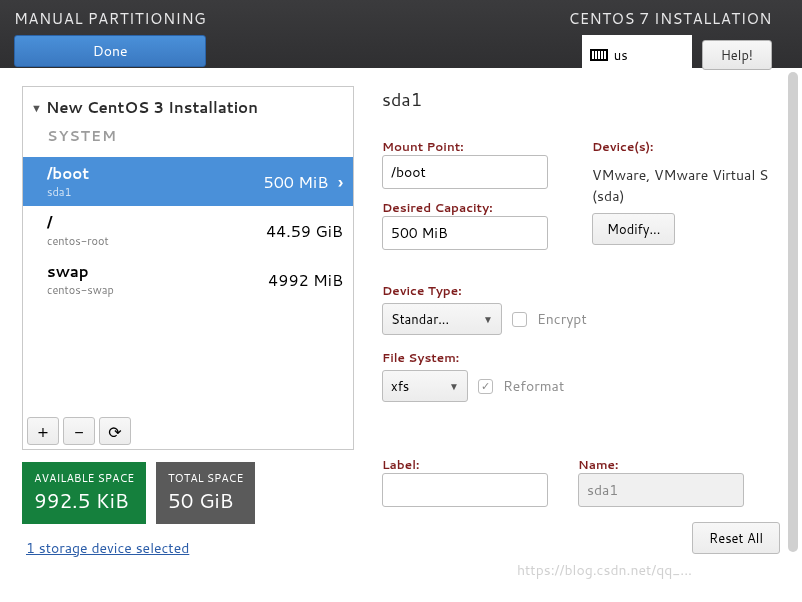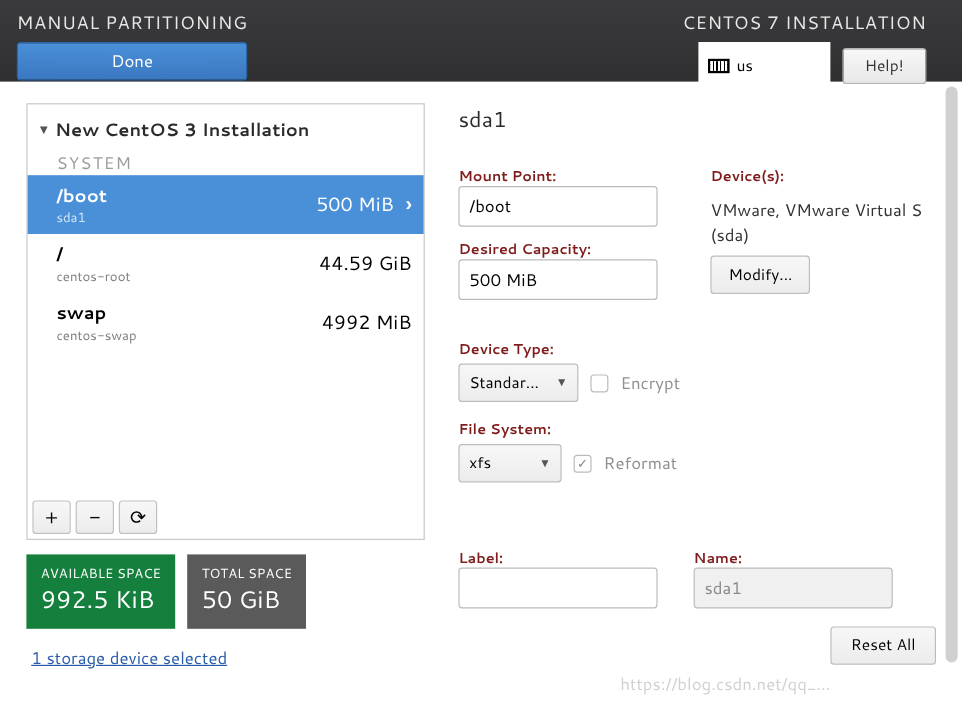--- a/index.html
+++ b/index.html
@@ -17,21 +17,21 @@
   .kb-icon { width: 18px; height: 12px; background: #000; position: relative; }
   .kb-icon::before { content: ""; position: absolute; top: 2px; left: 2px; right: 2px; bottom: 2px; background: repeating-linear-gradient(to right, #fff 0 2px, #000 2px 3px), repeating-linear-gradient(to bottom, #fff 0 2px, #000 2px 3px); }
   .help-btn { background: linear-gradient(#f7f7f7,#e8e8e8); border: 1px solid #b5b5b5; color: #333; padding: 5px 18px; border-radius: 3px; font-size: 13px; cursor: pointer; }
 
   .content { display: flex; padding: 18px 22px 0 22px; gap: 28px; height: 490px; }
 
   .left-panel { width: 332px; display: flex; flex-direction: column; }
   .tree-box { border: 1px solid #c9c9c9; flex: 1; display: flex; flex-direction: column; background: #fff; }
   .tree-header { padding: 10px 8px 6px 8px; font-weight: bold; font-size: 15px; color: #2b2b2b; display: flex; align-items: center; gap: 4px; }
   .tree-header .caret { font-size: 11px; color: #555; }
-  .system-label { padding: 2px 8px 0 24px; color: #9c9c9c; font-weight: normal; font-size: 14px; letter-spacing: 1px; }
+  .system-label { padding: 2px 8px 11px 24px; color: #9c9c9c; font-weight: bold; font-size: 14px; letter-spacing: 1px; }
   .part-row { padding: 6px 10px 6px 24px; display: flex; align-items: center; cursor: pointer; }
   .part-row.selected { background: #4a90d9; color: #fff; }
   .part-main { display: flex; flex-direction: column; }
   .part-name { font-weight: bold; font-size: 15px; }
   .part-dev { font-size: 11px; color: #7d7d7d; }
   .part-row.selected .part-dev { color: #d3e4f5; }
   .part-size { margin-left: auto; font-size: 16px; font-weight: 400; }
   .part-arrow { margin-left: 10px; font-size: 16px; font-weight: bold; }
 
   .toolbar { display: flex; gap: 4px; padding: 4px; }
@@ -46,21 +46,21 @@
 
   .storage-link { margin-top: 14px; color: #2a5ca8; font-size: 14px; text-decoration: underline; cursor: pointer; padding-left: 4px; }
 
   .right-panel { flex: 1; display: flex; flex-direction: column; position: relative; }
   .dev-title { font-size: 18px; color: #2b2b2b; font-weight: 400; margin-bottom: 20px; }
   .field-label { font-weight: bold; font-size: 12px; color: #7f1d1d; margin-top: 6px; }
   .text-input { border: 1px solid #bcbcbc; border-radius: 3px; padding: 6px 8px; font-size: 14px; width: 166px; background: #fff; }
   .text-input.disabled { background: #f0f0f0; color: #888; }
   .device-text { font-size: 14px; color: #333; line-height: 1.5; }
   .modify-btn { border: 1px solid #bcbcbc; background: linear-gradient(#f7f7f7,#ececec); border-radius: 3px; padding: 6px 14px; font-size: 13px; cursor: pointer; margin-top: 6px; width: fit-content; }
-  .select-box { border: 1px solid #bcbcbc; background: linear-gradient(#f7f7f7,#ececec); border-radius: 3px; padding: 6px 8px; font-size: 13px; width: 100px; display: inline-flex; align-items: center; justify-content: space-between; cursor: pointer; }
+  .select-box { border: 1px solid #bcbcbc; background: linear-gradient(#f7f7f7,#ececec); border-radius: 3px; padding: 6px 8px; font-size: 13px; width: 120px; display: inline-flex; align-items: center; justify-content: space-between; cursor: pointer; }
   .select-box .arrow { font-size: 10px; color: #555; }
   .inline-row { display: flex; align-items: center; gap: 10px; margin-top: 4px; }
   .check { width: 15px; height: 15px; border: 1px solid #bcbcbc; border-radius: 3px; background: #fff; display: inline-flex; align-items: center; justify-content: center; font-size: 11px; color: #888; }
   .check.checked::after { content: "✓"; }
   .muted-label { color: #8f8f8f; font-size: 14px; }
 
   .bottom-right { position: absolute; right: 0; bottom: 4px; }
   .reset-btn { border: 1px solid #bcbcbc; background: linear-gradient(#f7f7f7,#ececec); border-radius: 3px; padding: 6px 16px; font-size: 13px; cursor: pointer; }
 
   .scrollbar { position: absolute; right: 4px; top: 72px; width: 10px; height: 500px; background: transparent; }

